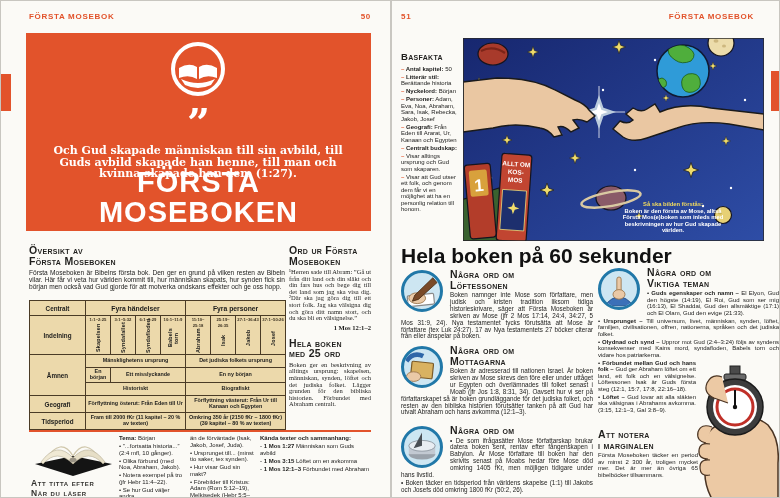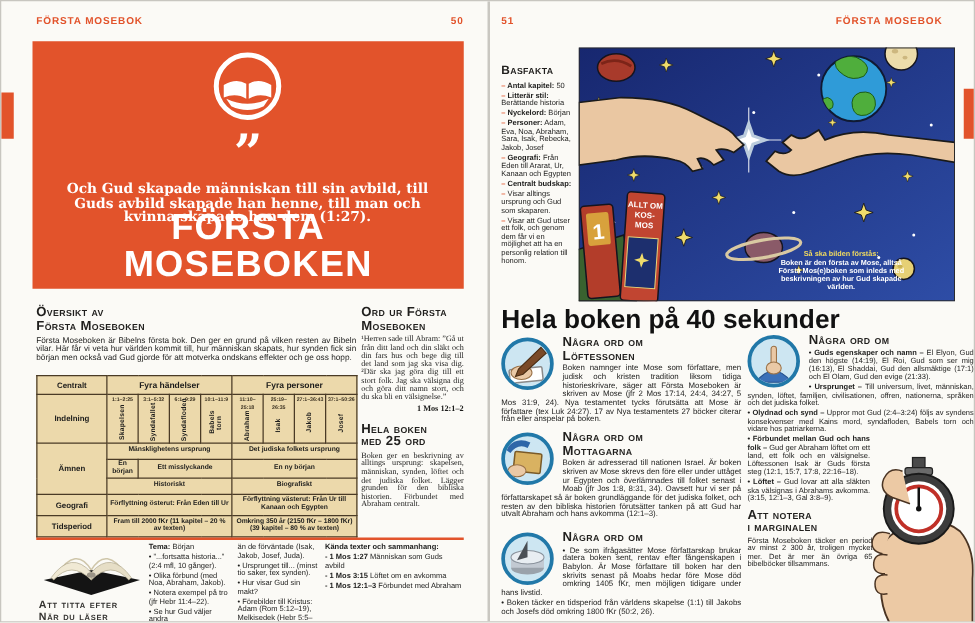--- a/index.html
+++ b/index.html
@@ -294,21 +294,21 @@
         <text x="51" y="144">MOS</text>
       </g>
     </g>
     <rect x="0" y="0" width="301" height="203" fill="none" stroke="#2a2a2a" stroke-width="1.5"></rect>
   </svg>
   <div class="abs caption" style="left:620px;top:200px;width:104px;">
     <div class="cap1">Så ska bilden förstås:</div>
     <div>Boken är den första av Mose, alltså Första Mos(e)boken som inleds med beskrivningen av hur Gud skapade världen.</div>
   </div>
 
-  <div class="abs h60" style="left:400px;top:243px;">Hela boken på 40 sekunder</div>
+  <div class="abs h60" style="left:400px;top:243px;">Hela boken på 60 sekunder</div>
 
   <div class="abs" style="left:400px;top:268px;width:192px;">
     <div class="sicon">
       <svg width="36" height="36" viewBox="0 0 30 30">
         <rect x="3" y="18" width="22" height="9" rx="1" fill="#fff" stroke="#8a8a8a" transform="rotate(-6 14 22)"></rect>
         <ellipse cx="11" cy="21" rx="7" ry="4.5" fill="#eac9a6" stroke="#9a7248" stroke-width=".7"></ellipse>
         <path d="M24 4 L27.5 8 L12 22 L7 23.5 L9 18.5 Z" fill="#7a4a28" stroke="#4a2c12" stroke-width=".7"></path>
       </svg>
     </div>
     <div class="sch">Några ord om</div>
@@ -347,30 +347,31 @@
 
   <div class="abs" style="left:597px;top:266px;width:181px;">
     <div class="sicon">
       <svg width="36" height="36" viewBox="0 0 30 30">
         <path d="M3 29 Q15 14 27 29 Z" fill="#3b70b8" stroke="#24508c" stroke-width=".8"></path>
         <rect x="13.2" y="5" width="3.6" height="13" rx="1.8" fill="#eac9a6" stroke="#9a7248" stroke-width=".7"></rect>
         <ellipse cx="15" cy="19.5" rx="5" ry="4" fill="#eac9a6" stroke="#9a7248" stroke-width=".7"></ellipse>
       </svg>
     </div>
     <div class="sch">Några ord om</div>
+    <div class="sch">Viktiga teman</div>
     <div class="t60" style="margin-top:2px;text-align:justify;">
         <div class="tline"><b>• Guds egenskaper och namn – </b>El Elyon, Gud den högste (14:19), El Roi, Gud som ser mig (16:13), El Shaddai, Gud den allsmäktige (17:1) och El Olam, Gud den evige (21:33).</div>
         <div class="tline"><b>• Ursprunget – </b>Till universum, livet, människan, synden, löftet, familjen, civilisationen, offren, nationerna, språken och det judiska folket.</div>
         <div class="tline"><b>• Olydnad och synd – </b>Uppror mot Gud (2:4–3:24) följs av syndens konsekvenser med Kains mord, syndafloden, Babels torn och vidare hos patriarkerna.</div>
       </div>
     <div class="t60" style="width:98px;text-align:justify;">
         <div class="tline"><b>• Förbundet mellan Gud och hans folk – </b>Gud ger Abraham löftet om ett land, ett folk och en välsignelse. Löftessonen Isak är Guds första steg (12:1, 15:7, 17:8, 22:16–18).</div>
         <div class="tline"><b>• Löftet – </b>Gud lovar att alla släkten ska välsignas i Abrahams avkomma. (3:15, 12:1–3, Gal 3:8–9).</div>
       </div>
-    <div class="sch" style="margin-top:4px;">Att notera</div>
+    <div class="sch" style="margin-top:16px;">Att notera</div>
     <div class="sch">i marginalen</div>
     <div class="t60" style="width:100px;margin-top:2px;text-align:justify;">Första Moseboken täcker en period av minst 2 300 år, troligen mycket mer. Det är mer än övriga 65 bibelböcker tillsammans.</div>
   </div>
 
   <svg class="abs" style="left:691px;top:364px;" width="88" height="134" viewBox="0 0 88 134">
     <path d="M14 96 Q8 68 26 60 L38 56 Q62 48 76 60 Q88 74 86 98 L86 134 L20 134 Q10 116 14 96 Z" fill="#ecc9a4" stroke="#4a3423" stroke-width="1.5"></path>
     <path d="M14 78 Q4 76 6 67 Q9 58 20 62" fill="#ecc9a4" stroke="#4a3423" stroke-width="1.2"></path>
     <path d="M16 94 Q6 94 7 85 Q8 77 18 79" fill="#ecc9a4" stroke="#4a3423" stroke-width="1.2"></path>
     <path d="M18 110 Q8 112 8 102 Q8 94 18 95" fill="#ecc9a4" stroke="#4a3423" stroke-width="1.2"></path>
     <rect x="38" y="1" width="10" height="10" fill="#4a4a4a" stroke="#222"></rect>

